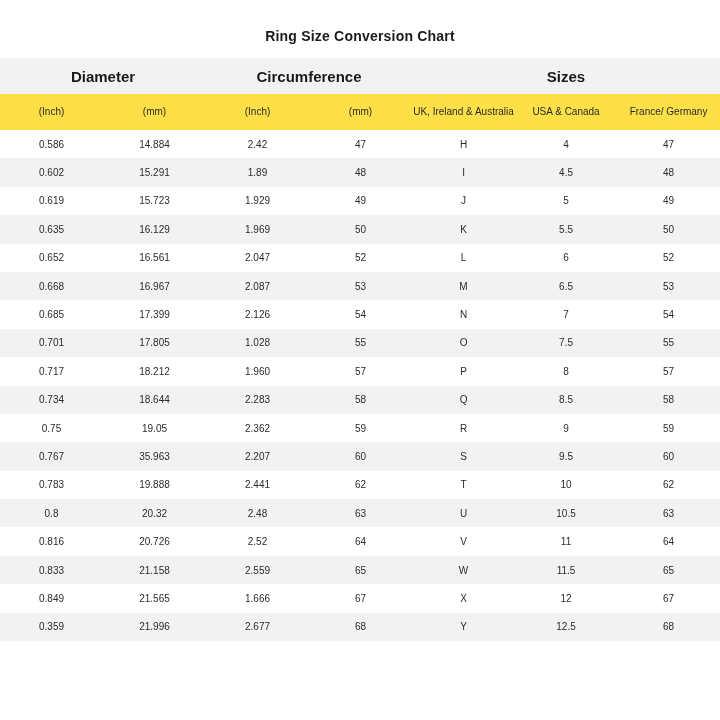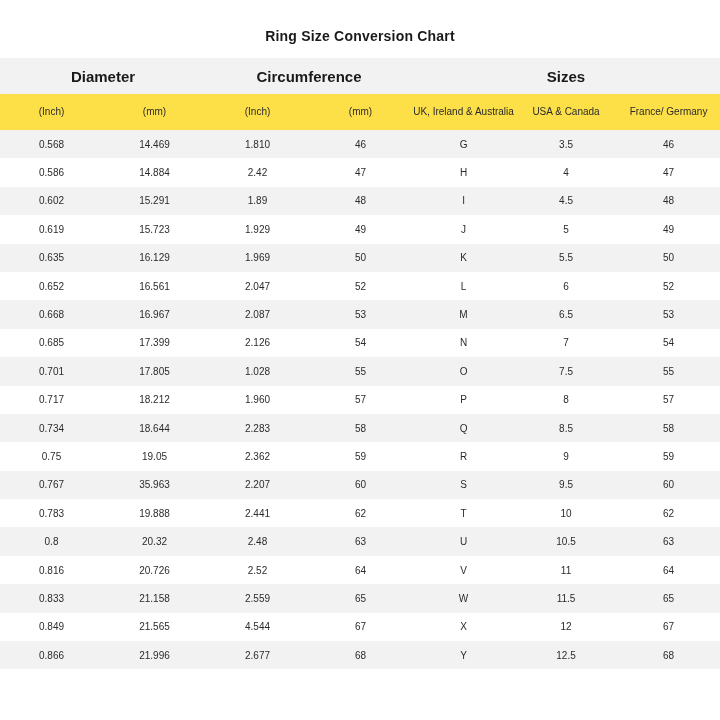--- a/index.html
+++ b/index.html
@@ -104,29 +104,20 @@
       <tr class="sub-row">
         <td>(Inch)</td>
         <td>(mm)</td>
         <td>(Inch)</td>
         <td>(mm)</td>
         <td>UK, Ireland &amp; Australia</td>
         <td>USA &amp; Canada</td>
         <td>France/ Germany</td>
       </tr>
 
-      <tr class="data-row odd">
-        <td>0.568</td>
-        <td>14.469</td>
-        <td>1.810</td>
-        <td>46</td>
-        <td>G</td>
-        <td>3.5</td>
-        <td>46</td>
-      </tr>
       <tr class="data-row even">
         <td>0.586</td>
         <td>14.884</td>
         <td>2.42</td>
         <td>47</td>
         <td>H</td>
         <td>4</td>
         <td>47</td>
       </tr>
       <tr class="data-row odd">
@@ -260,28 +251,28 @@
         <td>21.158</td>
         <td>2.559</td>
         <td>65</td>
         <td>W</td>
         <td>11.5</td>
         <td>65</td>
       </tr>
       <tr class="data-row even">
         <td>0.849</td>
         <td>21.565</td>
-        <td>4.544</td>
+        <td>1.666</td>
         <td>67</td>
         <td>X</td>
         <td>12</td>
         <td>67</td>
       </tr>
       <tr class="data-row odd">
-        <td>0.866</td>
+        <td>0.359</td>
         <td>21.996</td>
         <td>2.677</td>
         <td>68</td>
         <td>Y</td>
         <td>12.5</td>
         <td>68</td>
       </tr>
     </tbody>
   </table>
 

